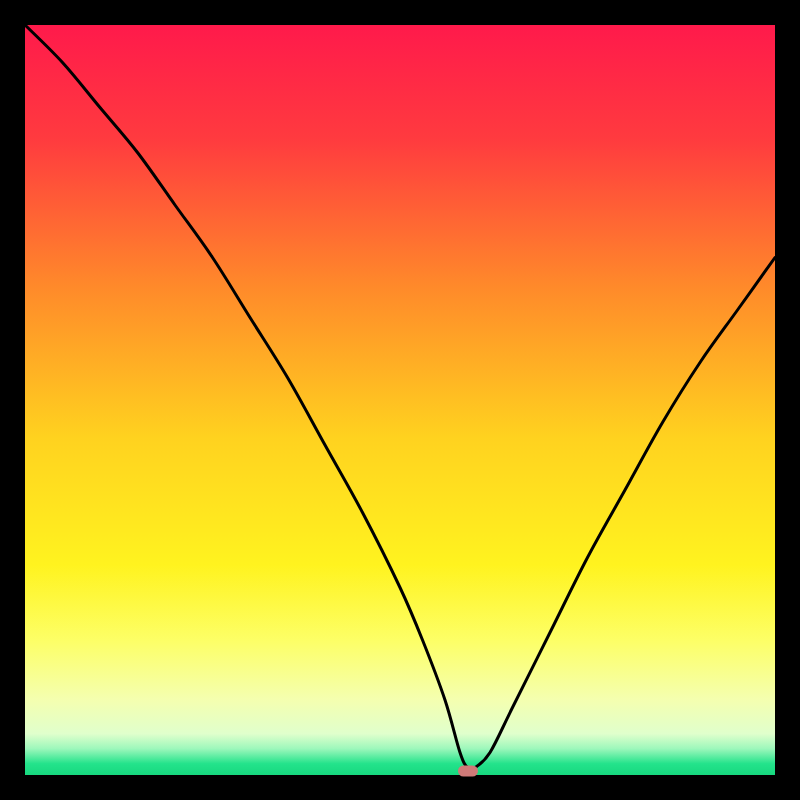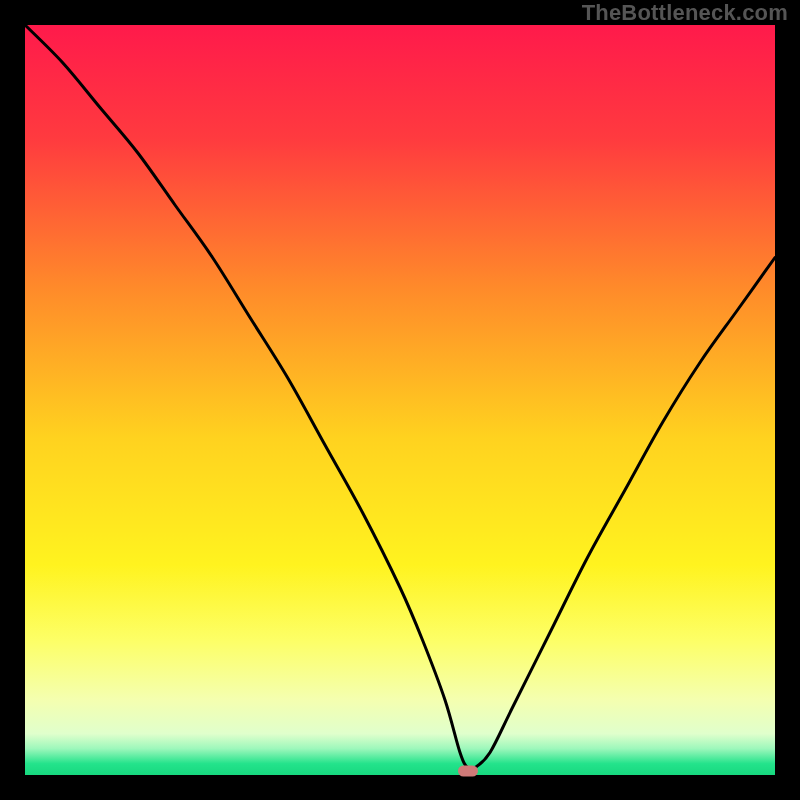--- a/index.html
+++ b/index.html
@@ -40,21 +40,20 @@
     border-radius: 6px;
     transform: translate(-50%, -50%);
     z-index: 5;
   }
   svg { display: block; }
 </style>
 </head>
 <body>
 
 <div class="canvas">
-  <div class="watermark">TheBottleneck.com</div>
 
   <div class="plot">
     <svg id="plot-svg" width="750" height="750" viewBox="0 0 750 750">
       <defs>
         <linearGradient id="bg-grad" x1="0" y1="0" x2="0" y2="1">
             <stop offset="0%" stop-color="#ff1a4b"></stop>
             <stop offset="15%" stop-color="#ff3a3f"></stop>
             <stop offset="35%" stop-color="#ff8a2a"></stop>
             <stop offset="55.00000000000001%" stop-color="#ffd21f"></stop>
             <stop offset="72%" stop-color="#fff31f"></stop>

